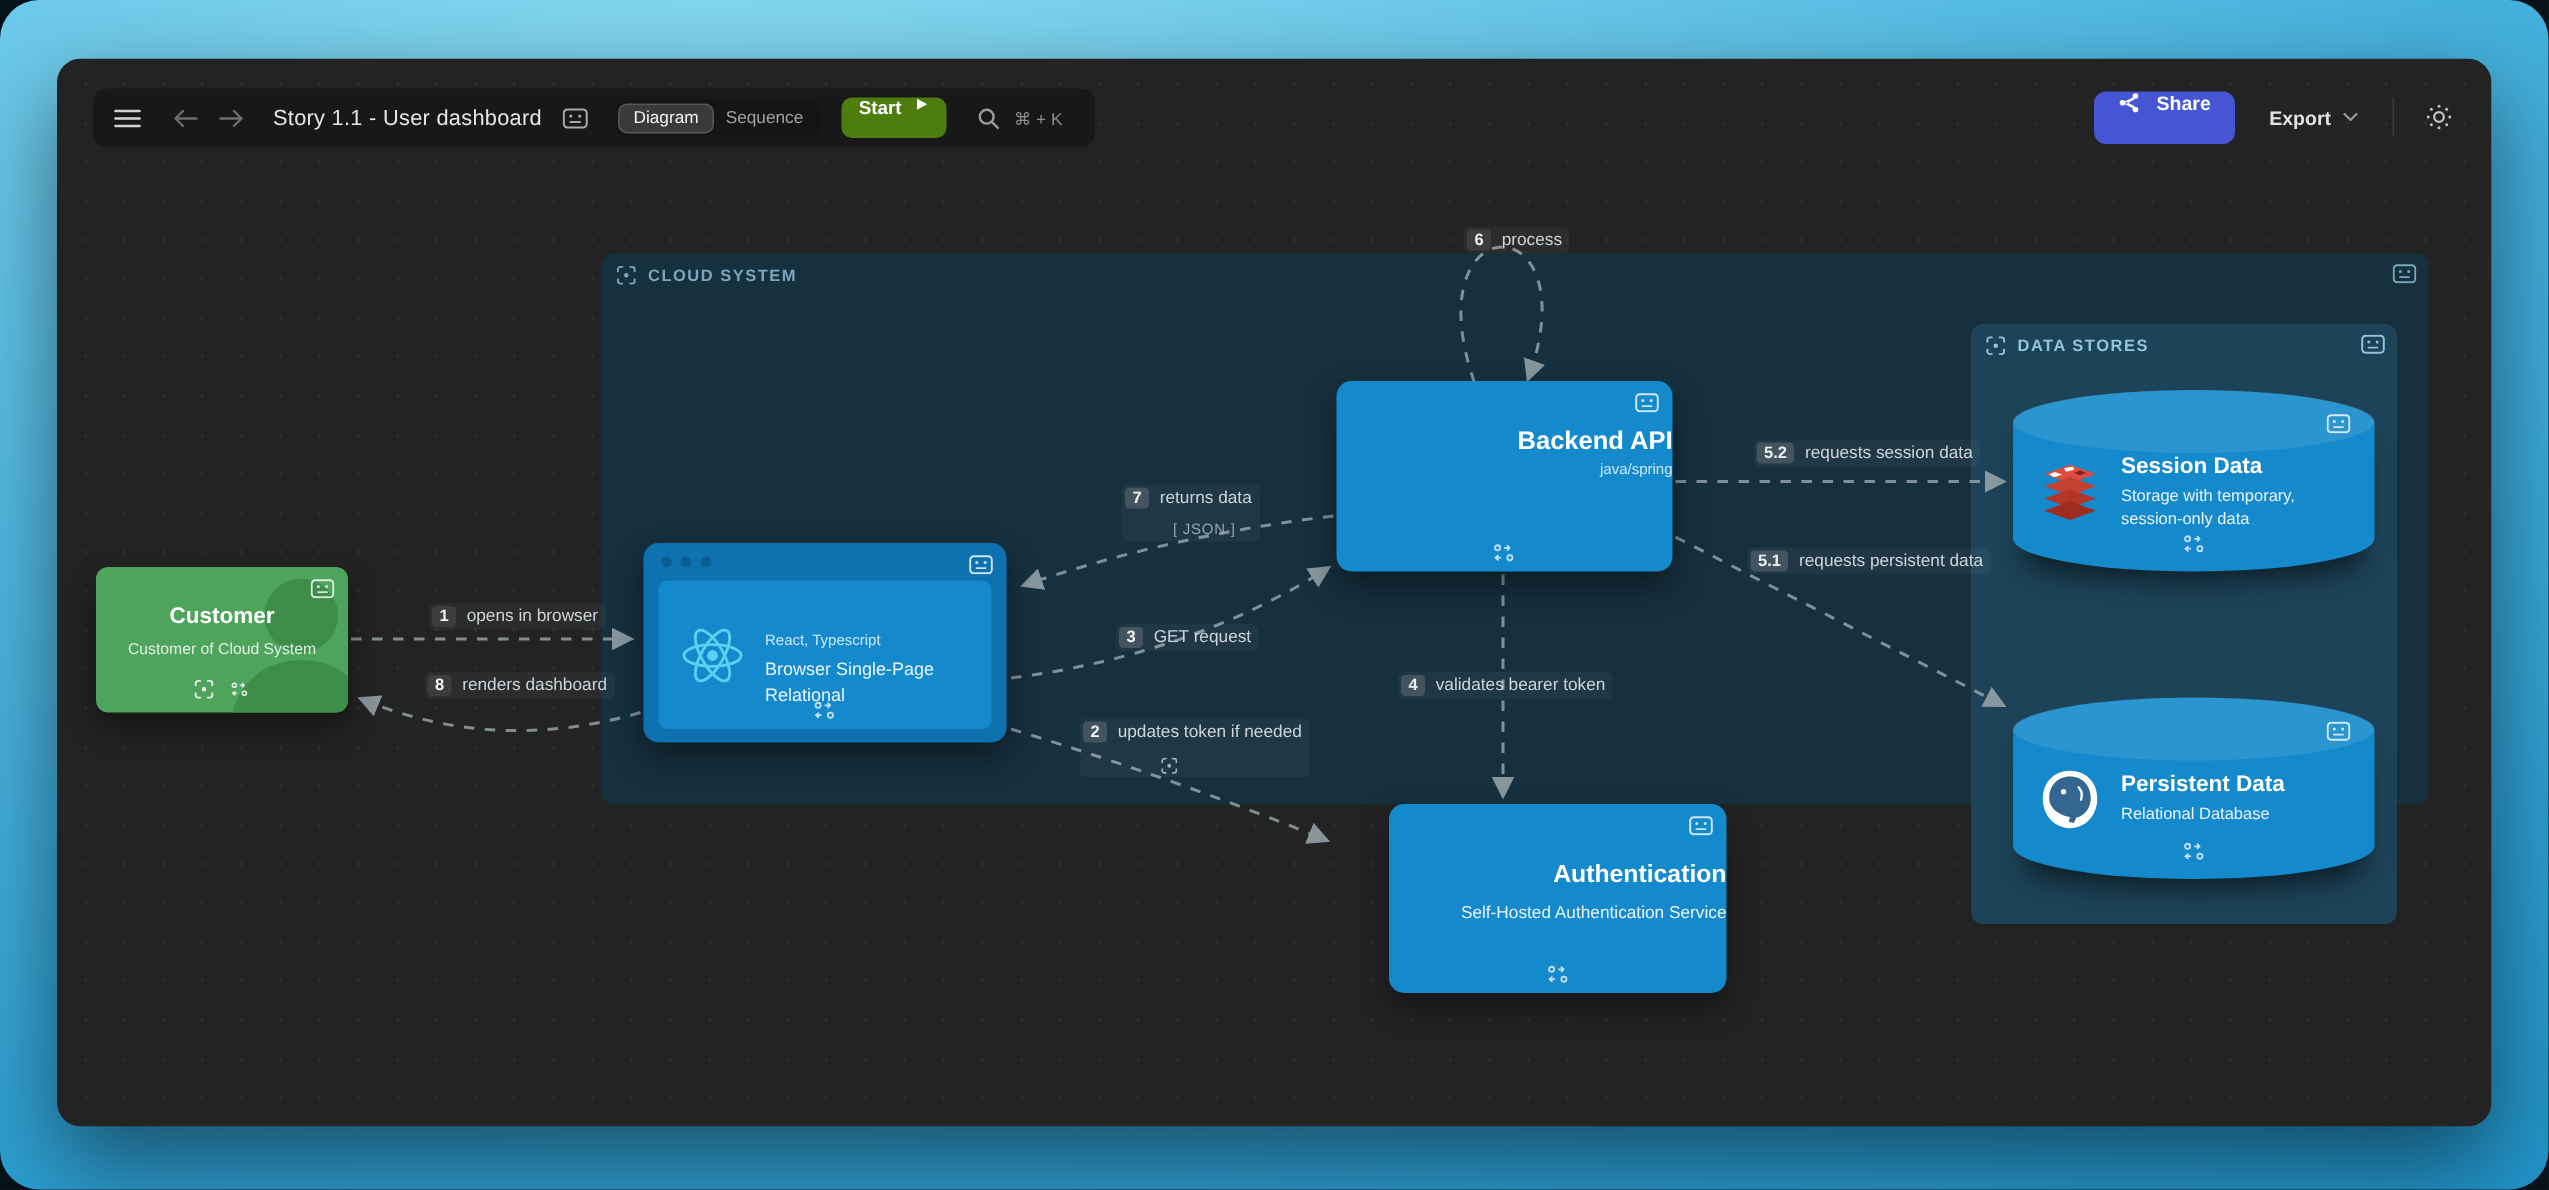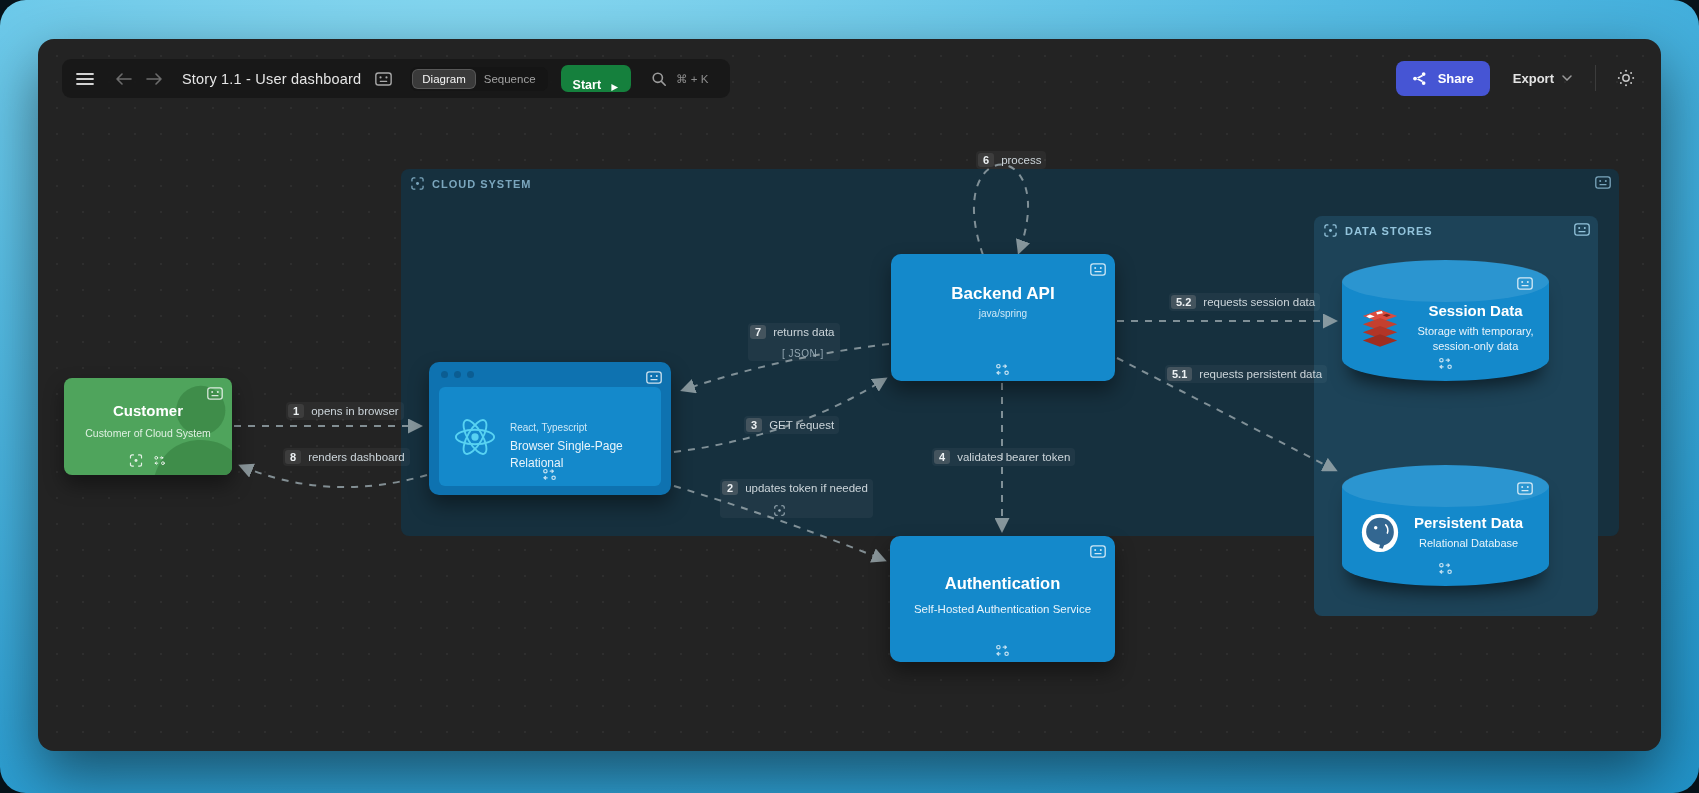--- a/index.html
+++ b/index.html
@@ -23,30 +23,30 @@
              display:flex; align-items:center; padding:0 14px; }
   .icon-btn { display:inline-flex; align-items:center; justify-content:center; cursor:pointer; }
   .i-menu { width:18px; height:14px; color:#d2d2d2; }
   .i-nav  { width:16px; height:12px; color:#6c6c6c; margin-left:22px; }
   .i-nav.fwd { margin-left:14px; }
   .tb-title { margin-left:20px; font-size:14.5px; color:#e6e6e6; letter-spacing:.2px; white-space:nowrap; }
   .tb-badge { width:17px; height:14px; color:#a9a9a9; margin-left:14px; }
   .seg { margin-left:18px; background:#151515; border-radius:7px; padding:3px; display:flex; align-items:flex-start; }
   .seg-item { font-size:11.5px; padding:3px 9px; border-radius:5px; color:#a3a3a3; cursor:pointer; white-space:nowrap; }
   .seg-item.active { background:#3a3a3a; color:#f4f4f4; box-shadow:0 0 0 1px #585858; }
-  .start-btn { margin-left:13px; background:#15803d; border-radius:7px; height:27px; padding:0 12px;
-               display:flex; align-items:flex-end; gap:9px; color:#fff; font-size:12.5px; font-weight:bold; cursor:pointer; }
+  .start-btn { margin-left:13px; background:#4d7c0f; border-radius:7px; height:27px; padding:0 12px;
+               display:flex; align-items:flex-start; gap:9px; color:#fff; font-size:12.5px; font-weight:bold; cursor:pointer; }
   .i-play { width:9px; height:9px; color:#fff; }
   .i-search { width:16px; height:16px; color:#9b9b9b; margin-left:20px; }
   .tb-shortcut { margin-left:9px; font-size:11.5px; color:#8d8d8d; white-space:nowrap; }
 
   .tb-right { position:absolute; right:20px; top:21px; height:36px; z-index:6;
               display:flex; align-items:center; gap:15px; }
   .share-btn { background:#4655d4; border-radius:8px; height:35px; padding:0 16px;
-               display:flex; align-items:center; gap:11px; color:#fff; font-size:13px; font-weight:bold; cursor:pointer; }
+               display:flex; align-items:flex-start; gap:11px; color:#fff; font-size:13px; font-weight:bold; cursor:pointer; }
   .i-share { width:15px; height:15px; color:#fff; }
   .export-btn { display:flex; align-items:center; gap:8px; color:#e3e3e3; font-size:13px; font-weight:bold;
                 padding:6px 8px; cursor:pointer; }
   .i-chevron { width:10px; height:6px; color:#9a9a9a; }
   .tb-divider { width:1px; height:26px; background:#3c3c3c; }
   .theme-btn { width:30px; height:30px; display:flex; align-items:center; justify-content:center; cursor:pointer; }
   .i-sun { width:18px; height:18px; color:#c3c3c3; }
 
   
   .container-box { position:absolute; border-radius:8px; z-index:1; }
@@ -90,31 +90,31 @@
   .dash-dots { position:absolute; left:12px; top:9px; display:flex; gap:6px; }
   .dash-dots i { width:7px; height:7px; border-radius:50%; background:#0b5d92; }
   .dash-inner { position:absolute; left:10px; right:10px; top:25px; bottom:9px; background:#1489cb;
                 border-radius:6px; display:flex; align-items:center; gap:12px; padding-left:13px; }
   .i-react { width:46px; height:42px; flex:0 0 auto; }
   .dashboard .ntitle { font-size:15.5px; }
   .dashboard .ntech  { margin-top:20px; }
   .dashboard .ndesc  { margin-top:5px; font-size:12px; }
 
   
-  .bluebox { background:#1489cb; display:flex; flex-direction:column; align-items:center; text-align:center; }
+  .bluebox { background:#1489cb; display:flex; flex-direction:column; align-items:flex-end; text-align:center; }
   .backend { left:853px; top:215px; width:224px; height:127px; }
   .backend .ntitle { margin-top:30px; font-size:17px; }
   .backend .ntech  { margin-top:4px; }
   .backend .ndesc  { margin-top:6px; width:200px; }
-  .auth { left:852px; top:497px; width:225px; height:126px; }
+  .auth { left:888px; top:497px; width:225px; height:126px; }
   .auth .ntitle { margin-top:38px; font-size:16.5px; }
   .auth .ndesc  { margin-top:9px; }
 
   
-  .cylinder { position:absolute; z-index:4; width:207px; height:121px; cursor:pointer;text-align:center; }
+  .cylinder { position:absolute; z-index:4; width:241px; height:121px; cursor:pointer; }
   .cyl-session { left:1304px; top:221px; }
   .cyl-persistent { left:1304px; top:426px; }
   .cyl-body { position:absolute; inset:0; background:#1489cb; border-radius:50%/22px;
               box-shadow:0 14px 18px -8px rgba(0,0,0,.55); }
   .cyl-lid { position:absolute; left:0; right:0; top:0; height:42px; border-radius:50%;
              background:rgba(255,255,255,.10); }
   .cyl-content { position:absolute; inset:0; display:flex; align-items:center; gap:12px;
                  padding:14px 12px 0 16px; color:#fff; }
   .i-db-logo { width:44px; height:42px; flex:0 0 auto; }
   .cylinder .ntitle { font-size:15px; }

